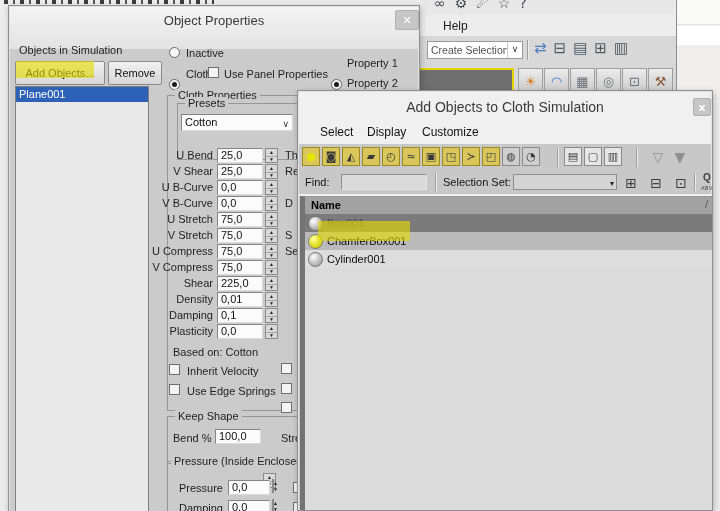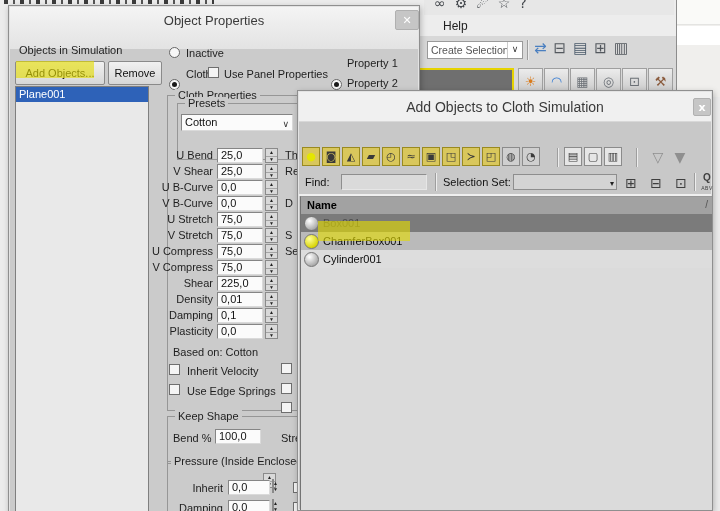--- a/index.html
+++ b/index.html
@@ -85,21 +85,21 @@
   .findinput{position:absolute;left:42px;top:3px;width:86px;height:16px;background:#DADADA;border:1px solid #8E8E8E;
              border-right-color:#E6E6E6;border-bottom-color:#E6E6E6;box-sizing:border-box;font-size:11px;padding:0 2px;}
   .sscombo{position:absolute;left:214px;top:3px;width:104px;height:16px;background:#D4D4D4;border:1px solid #8E8E8E;
            box-sizing:border-box;font-size:11px;line-height:14px;padding-left:2px;}
   .sscombo .arr{position:absolute;right:2px;top:2px;font-size:8px;color:#222;}
   .docicon{position:absolute;top:3px;width:18px;height:17px;display:flex;align-items:center;justify-content:center;font-size:14px;color:#3F3F3F;}
   .qabv{position:absolute;top:2px;width:20px;height:19px;text-align:center;line-height:8px;color:#3F3F3F;}
   .qabv .q{font-size:10px;font-weight:bold;}
   .qabv .s{font-size:5px;letter-spacing:.5px;}
   #sepline{position:absolute;left:1px;right:1px;top:103px;height:2px;background:#EFEFEF;}
-  #objlist{position:absolute;left:2px;top:105px;width:412px;height:314px;background:#DBDBDB;border-left:1px solid #737373;border-top:1px solid #979797;box-sizing:border-box;}
+  #objlist{position:absolute;left:2px;top:105px;width:412px;height:314px;background:#DBDBDB;border-left:5px solid #737373;border-top:1px solid #979797;box-sizing:border-box;}
   #lheader{position:absolute;left:0;right:0;top:0;height:17px;background:#A2A2A2;border-bottom:1px solid #3A3A3A;}
   #lheader .nm{position:absolute;left:6px;top:2px;font-weight:bold;font-size:11px;color:#000;}
   #lheader .rm{position:absolute;right:4px;top:2px;font-size:10px;color:#555;}
   .lrow{position:absolute;left:0;right:0;height:18px;top:calc(17px + var(--i)*18px);display:flex;align-items:center;}
   .lrow.disabled{background:#7B7B7B;color:#4E4E4E;}
   .lrow.highlighted{background:#BABABA;color:#0A0A0A;}
   .lrow.normal{background:#DDDDDD;color:#0A0A0A;}
   .ball{width:13px;height:13px;border-radius:50%;border:1px solid #777;margin:0 4px 0 3px;
         background:radial-gradient(circle at 35% 30%,#FFFFFF,#A8A8A8 75%);}
   .lrow.highlighted .ball{background:radial-gradient(circle at 35% 30%,#FFFF99,#D6D200 75%);}
@@ -314,21 +314,21 @@
       <span>100,0</span>
     </div>
     <div class="abs spin" style="left:254px;top:423px;height:15px;"></div>
     <span class="abs lbl" style="left:272px;top:426px;">Stre</span>
 
     <div class="abs gbox" style="left:158px;top:455px;width:242px;height:60px;"></div>
     <span class="glabel" style="left:162px;top:449px;">Pressure (Inside Enclosed Cl</span>
     <div>
 
     <div class="abs" style="top: calc(474px + var(--i)*20px); left: 0px; height: 16px; --i: 0;">
-        <span class="abs lbl" style="left:130px;width:84px;text-align:right;top:2px;">Inherit</span>
+        <span class="abs lbl" style="left:130px;width:84px;text-align:right;top:2px;">Pressure</span>
         <span class="abs fld" style="left:219px;top:0;width:42px;height:15px;">0,0</span>
         <span class="abs spin" style="left:263px;top:0;height:15px;"></span>
         <span class="abs chk" style="left:284px;top:2px;"></span>
       </div>
         <div class="abs" style="top: calc(474px + var(--i)*20px); left: 0px; height: 16px; --i: 1;">
         <span class="abs lbl" style="left:130px;width:84px;text-align:right;top:2px;">Damping</span>
         <span class="abs fld" style="left:219px;top:0;width:42px;height:15px;">0,0</span>
         <span class="abs spin" style="left:263px;top:0;height:15px;"></span>
         <span class="abs chk" style="left:284px;top:2px;"></span>
       </div>
@@ -336,20 +336,25 @@
   </div>
 
   <div id="addlg" class="abs dialog">
     <div class="titlebar">
       <div class="titletext">Add Objects to Cloth Simulation</div>
     </div>
     <div class="xbtn" style="left:395px;top:7px;width:18px;height:18px;">
       <span class="icon">x</span>
     </div>
 
+    <div id="menubar">
+      <span class="menuitem" style="left:21px;">Select</span>
+      <span class="menuitem" style="left:68px;">Display</span>
+      <span class="menuitem" style="left:123px;">Customize</span>
+    </div>
 
     <div id="tbar">
       <div class="tbhost" style="left:3px;">
 
       <span class="tbtn icon on" style="--i: 0; color: rgb(228, 230, 0);">●</span>
           <span class="tbtn icon on" style="--i: 1;">◙</span>
           <span class="tbtn icon on" style="--i: 2;">◭</span>
           <span class="tbtn icon on" style="--i: 3;">▰</span>
           <span class="tbtn icon on" style="--i: 4;">◴</span>
           <span class="tbtn icon on" style="--i: 5;">≈</span>

